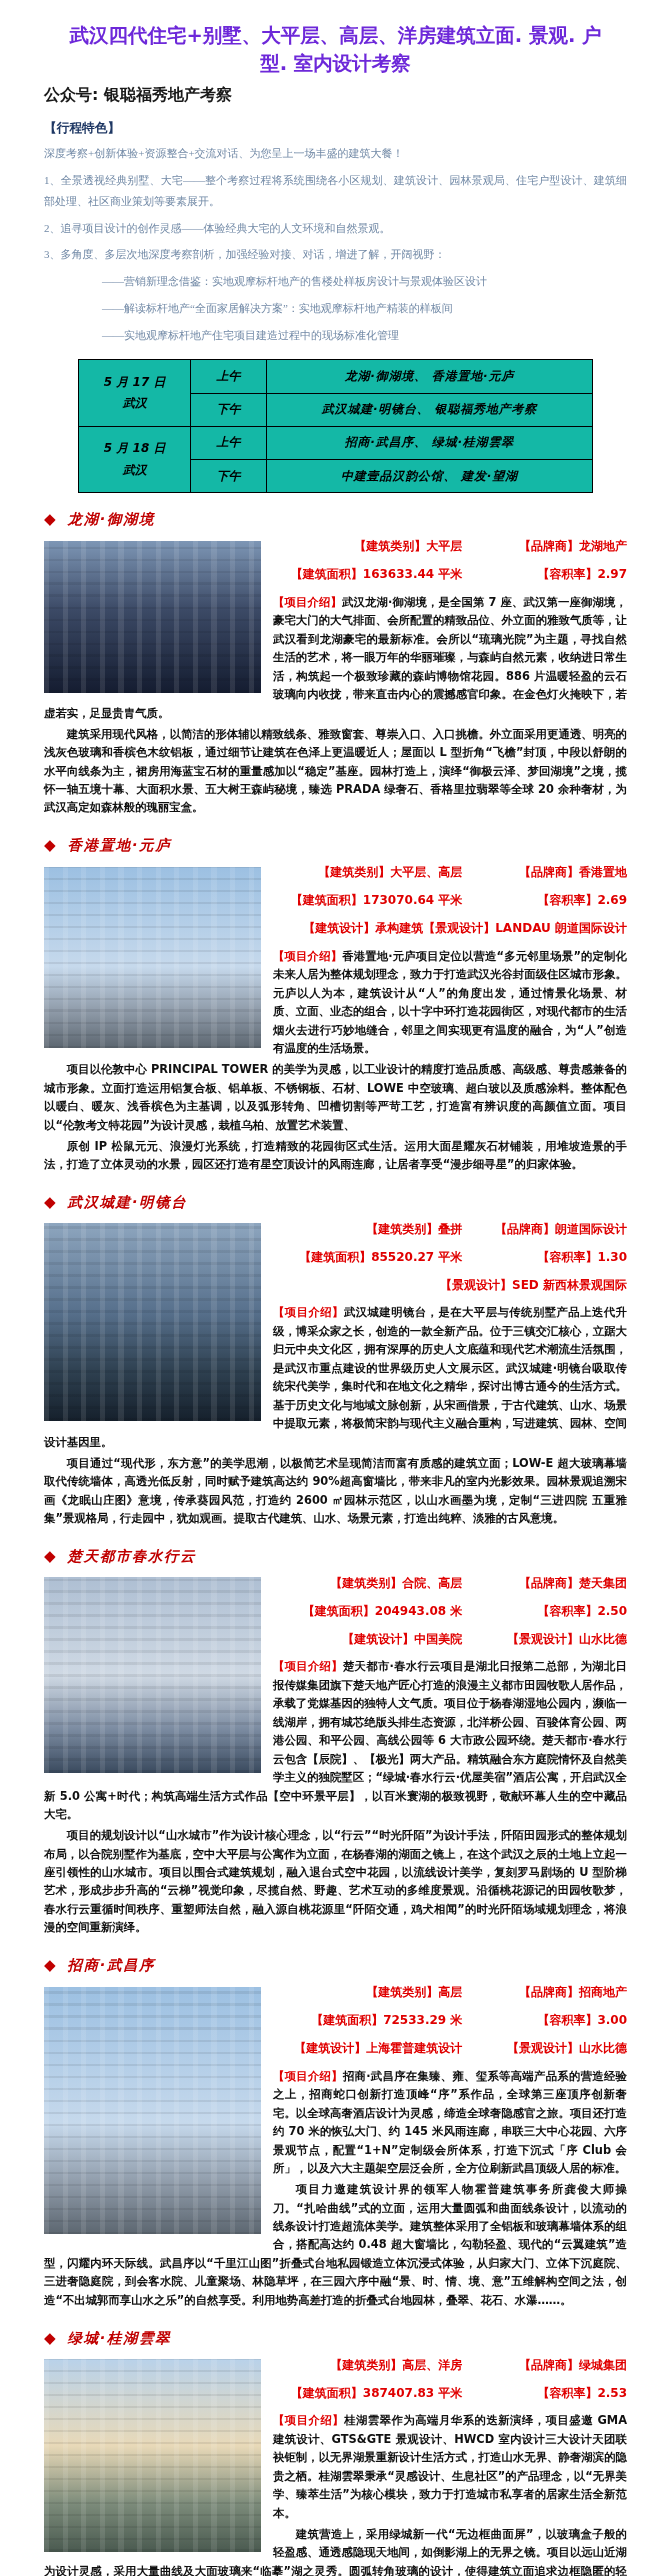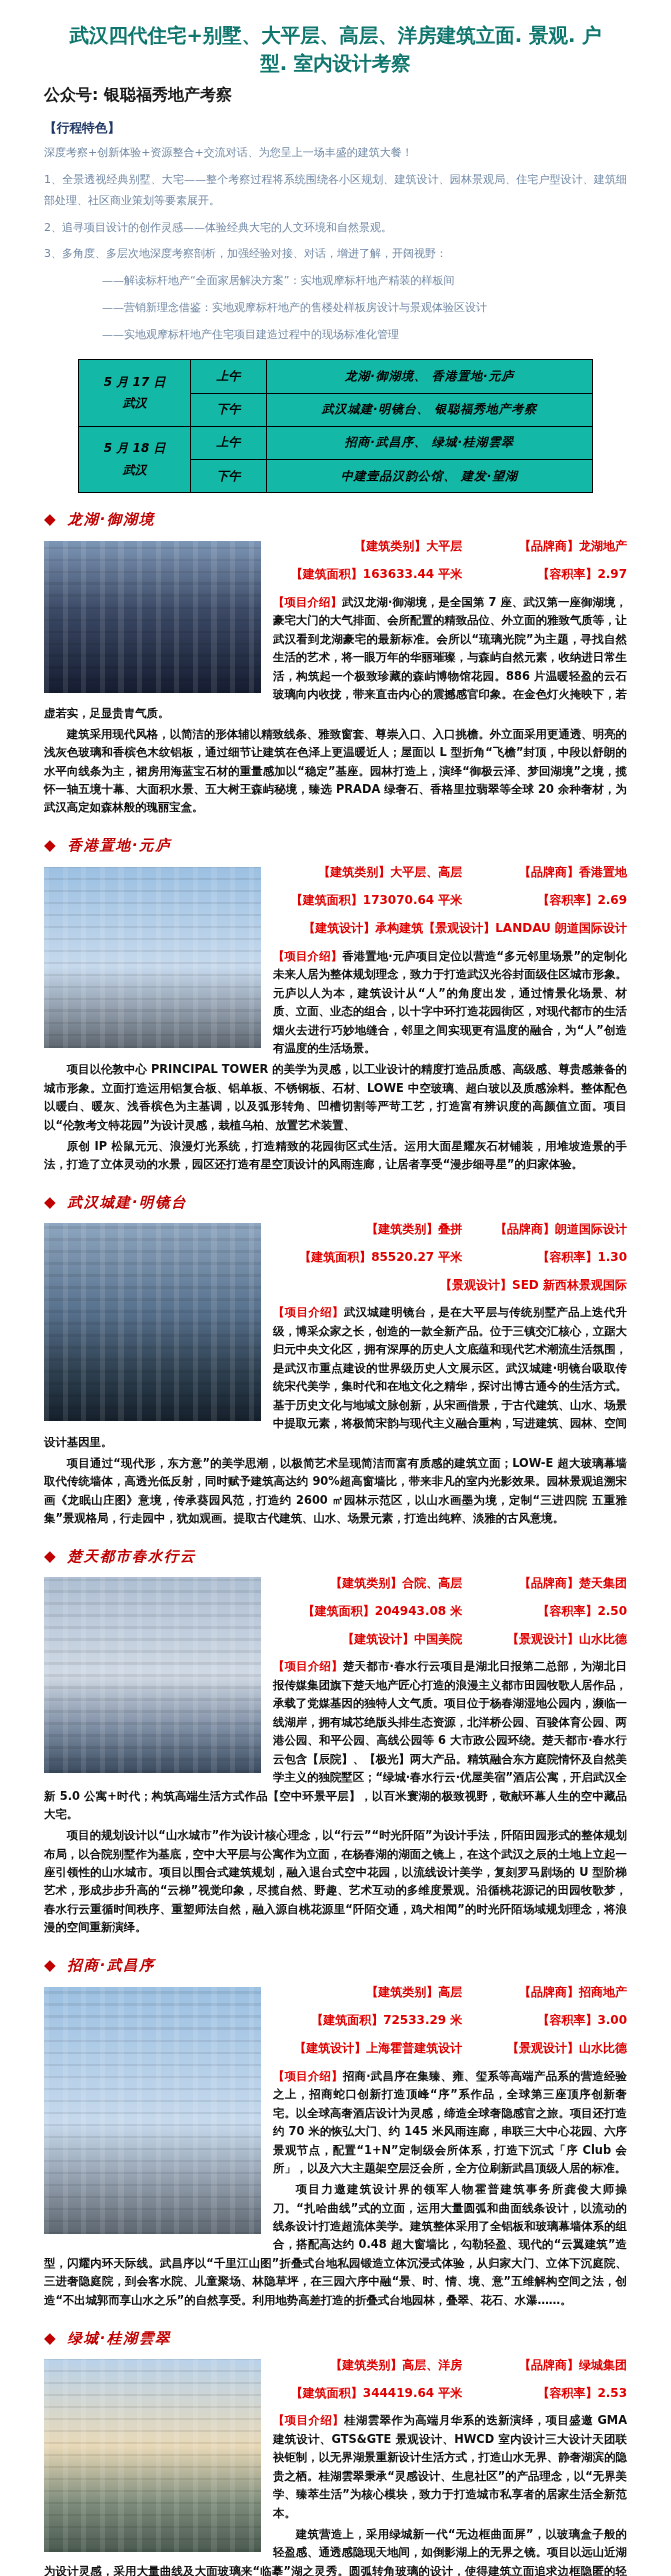--- a/index.html
+++ b/index.html
@@ -1,23 +1,23 @@
 <!DOCTYPE html>
 <html style="font-size:13.5px"><head>
 <meta charset="utf-8">
 <style>
   html,body{margin:0;padding:0;background:#ffffff;}
   body{width:671px;font-family:"DejaVu Sans","Liberation Sans",sans-serif;color:#000;}
   .page{padding:22px 44px 29px 44px;box-sizing:border-box;}
 
-  .title{color:#0f766e;font-size:19.5px;font-weight:bold;text-align:center;line-height:1.45;margin:0 auto 6.8px;max-width:559px;}
+  .title{color:#6d28d9;font-size:19.5px;font-weight:bold;text-align:center;line-height:1.45;margin:0 auto 6.8px;max-width:559px;}
   .subtitle{font-size:16px;font-weight:bold;color:#1a1a1a;margin:0 0 13.5px;}
 
   .feat-heading{color:#1f3864;font-weight:bold;font-size:12.7px;margin:6.8px 0 5.1px;}
-  .blue-text{color:#7189a6;font-size:11px;line-height:1.9;margin:6px 0;text-align:justify;}
+  .blue-text{color:#7189a6;font-size:11px;line-height:1.9;margin:6px 0;text-align:justify;font-family:Liberation Serif, serif;}
   .sub-point{margin-left:58px;}
 
   table.schedule{border-collapse:collapse;margin:13.5px auto 8.5px;background:#14b8a6;}
   table.schedule td{border:0.8px solid #000;font-weight:bold;font-size:12px;text-align:center;padding:7.6px 10.2px;color:#000;font-style:italic;}
   td.date-cell{width:91px;line-height:1.8;}
   td.ampm-cell{width:54px;}
   td.prog-cell{width:305px;letter-spacing:0.8px;}
 
   .section-heading{color:#c00000;font-size:14.4px;font-weight:bold;font-style:italic;margin:17px 0 6.8px;letter-spacing:1.7px;}
   .diamond{font-style:normal;color:#c00000;margin-right:10.2px;font-size:15.2px;}
@@ -50,22 +50,22 @@
 
   <h1 class="title">武汉四代住宅+别墅、大平层、高层、洋房建筑立面. 景观. 户型. 室内设计考察</h1>
   <div class="subtitle">公众号: 银聪福秀地产考察</div>
 
   <div>
     <div class="feat-heading">【行程特色】</div>
     <p class="blue-text">深度考察+创新体验+资源整合+交流对话、为您呈上一场丰盛的建筑大餐！</p>
     <p class="blue-text">1、全景透视经典别墅、大宅——整个考察过程将系统围绕各小区规划、建筑设计、园林景观局、住宅户型设计、建筑细部处理、社区商业策划等要素展开。</p>
     <p class="blue-text">2、追寻项目设计的创作灵感——体验经典大宅的人文环境和自然景观。</p>
     <p class="blue-text">3、多角度、多层次地深度考察剖析，加强经验对接、对话，增进了解，开阔视野：</p>
+    <p class="blue-text sub-point">——营销新理念借鉴：实地观摩标杆地产的售楼处样板房设计与景观体验区设计</p>
     <p class="blue-text sub-point">——解读标杆地产“全面家居解决方案”：实地观摩标杆地产精装的样板间</p>
-    <p class="blue-text sub-point">——营销新理念借鉴：实地观摩标杆地产的售楼处样板房设计与景观体验区设计</p>
     <p class="blue-text sub-point">——实地观摩标杆地产住宅项目建造过程中的现场标准化管理</p>
   </div>
 
   <table class="schedule">
     <tbody>
       <tr>
         <td class="date-cell" rowspan="2">
           <span>5 月 17 日</span><br>
           <span>武汉</span>
         </td>
@@ -233,21 +233,21 @@
     <div class="pbody">
       <div class="photo ph-sun" style="height: 193px;">
             <div class="win"></div>
           </div>
       <div class="fields">
             <div class="field-row">
               <span class="field"><b class="flabel">【建筑类别】</b><span class="fval">高层、洋房</span></span>
               <span class="field"><b class="flabel">【品牌商】</b><span class="fval">绿城集团</span></span>
             </div>
             <div class="field-row">
-              <span class="field"><b class="flabel">【建筑面积】</b><span class="fval">344419.64 平米</span></span>
+              <span class="field"><b class="flabel">【建筑面积】</b><span class="fval">387407.83 平米</span></span>
               <span class="field"><b class="flabel">【容积率】</b><span class="fval">2.53</span></span>
             </div>
           </div>
       <div>
             <p class="para"><b class="plabel">【项目介绍】</b>桂湖雲翠作为高端月华系的迭新演绎，项目盛邀 GMA 建筑设计、GTS&amp;GTE 景观设计、HWCD 室内设计三大设计天团联袂钜制，以无界湖景重新设计生活方式，打造山水无界、静奢湖滨的隐贵之栖。桂湖雲翠秉承“灵感设计、生息社区”的产品理念，以“无界美学、臻萃生活”为核心模块，致力于打造城市私享者的居家生活全新范本。</p>
             <p class="para indent">建筑营造上，采用绿城新一代“无边框曲面屏”，以玻璃盒子般的轻盈感、通透感隐现天地间，如倒影湖上的无界之镜。项目以远山近湖为设计灵感，采用大量曲线及大面玻璃来“临摹”湖之灵秀。圆弧转角玻璃的设计，使得建筑立面追求边框隐匿的轻盈之美，呈现出更大开窗面的留白和更纤薄通透的质感。整体呈现“现代形、东方意”的产品气质。项目景观依托南湖自然基底，引水入园，以“边界消融”的设计手法打造“两园两轴三芯七境十景”的约 9 万方多维立体交互式生态园林，勾勒“流水闻樱”、“倚石听瀑”、“雲翠草坪”等桂湖十景，呈现丰富的景观封面。</p>
           </div>
       <div class="clear"></div>
     </div>
   </section>

